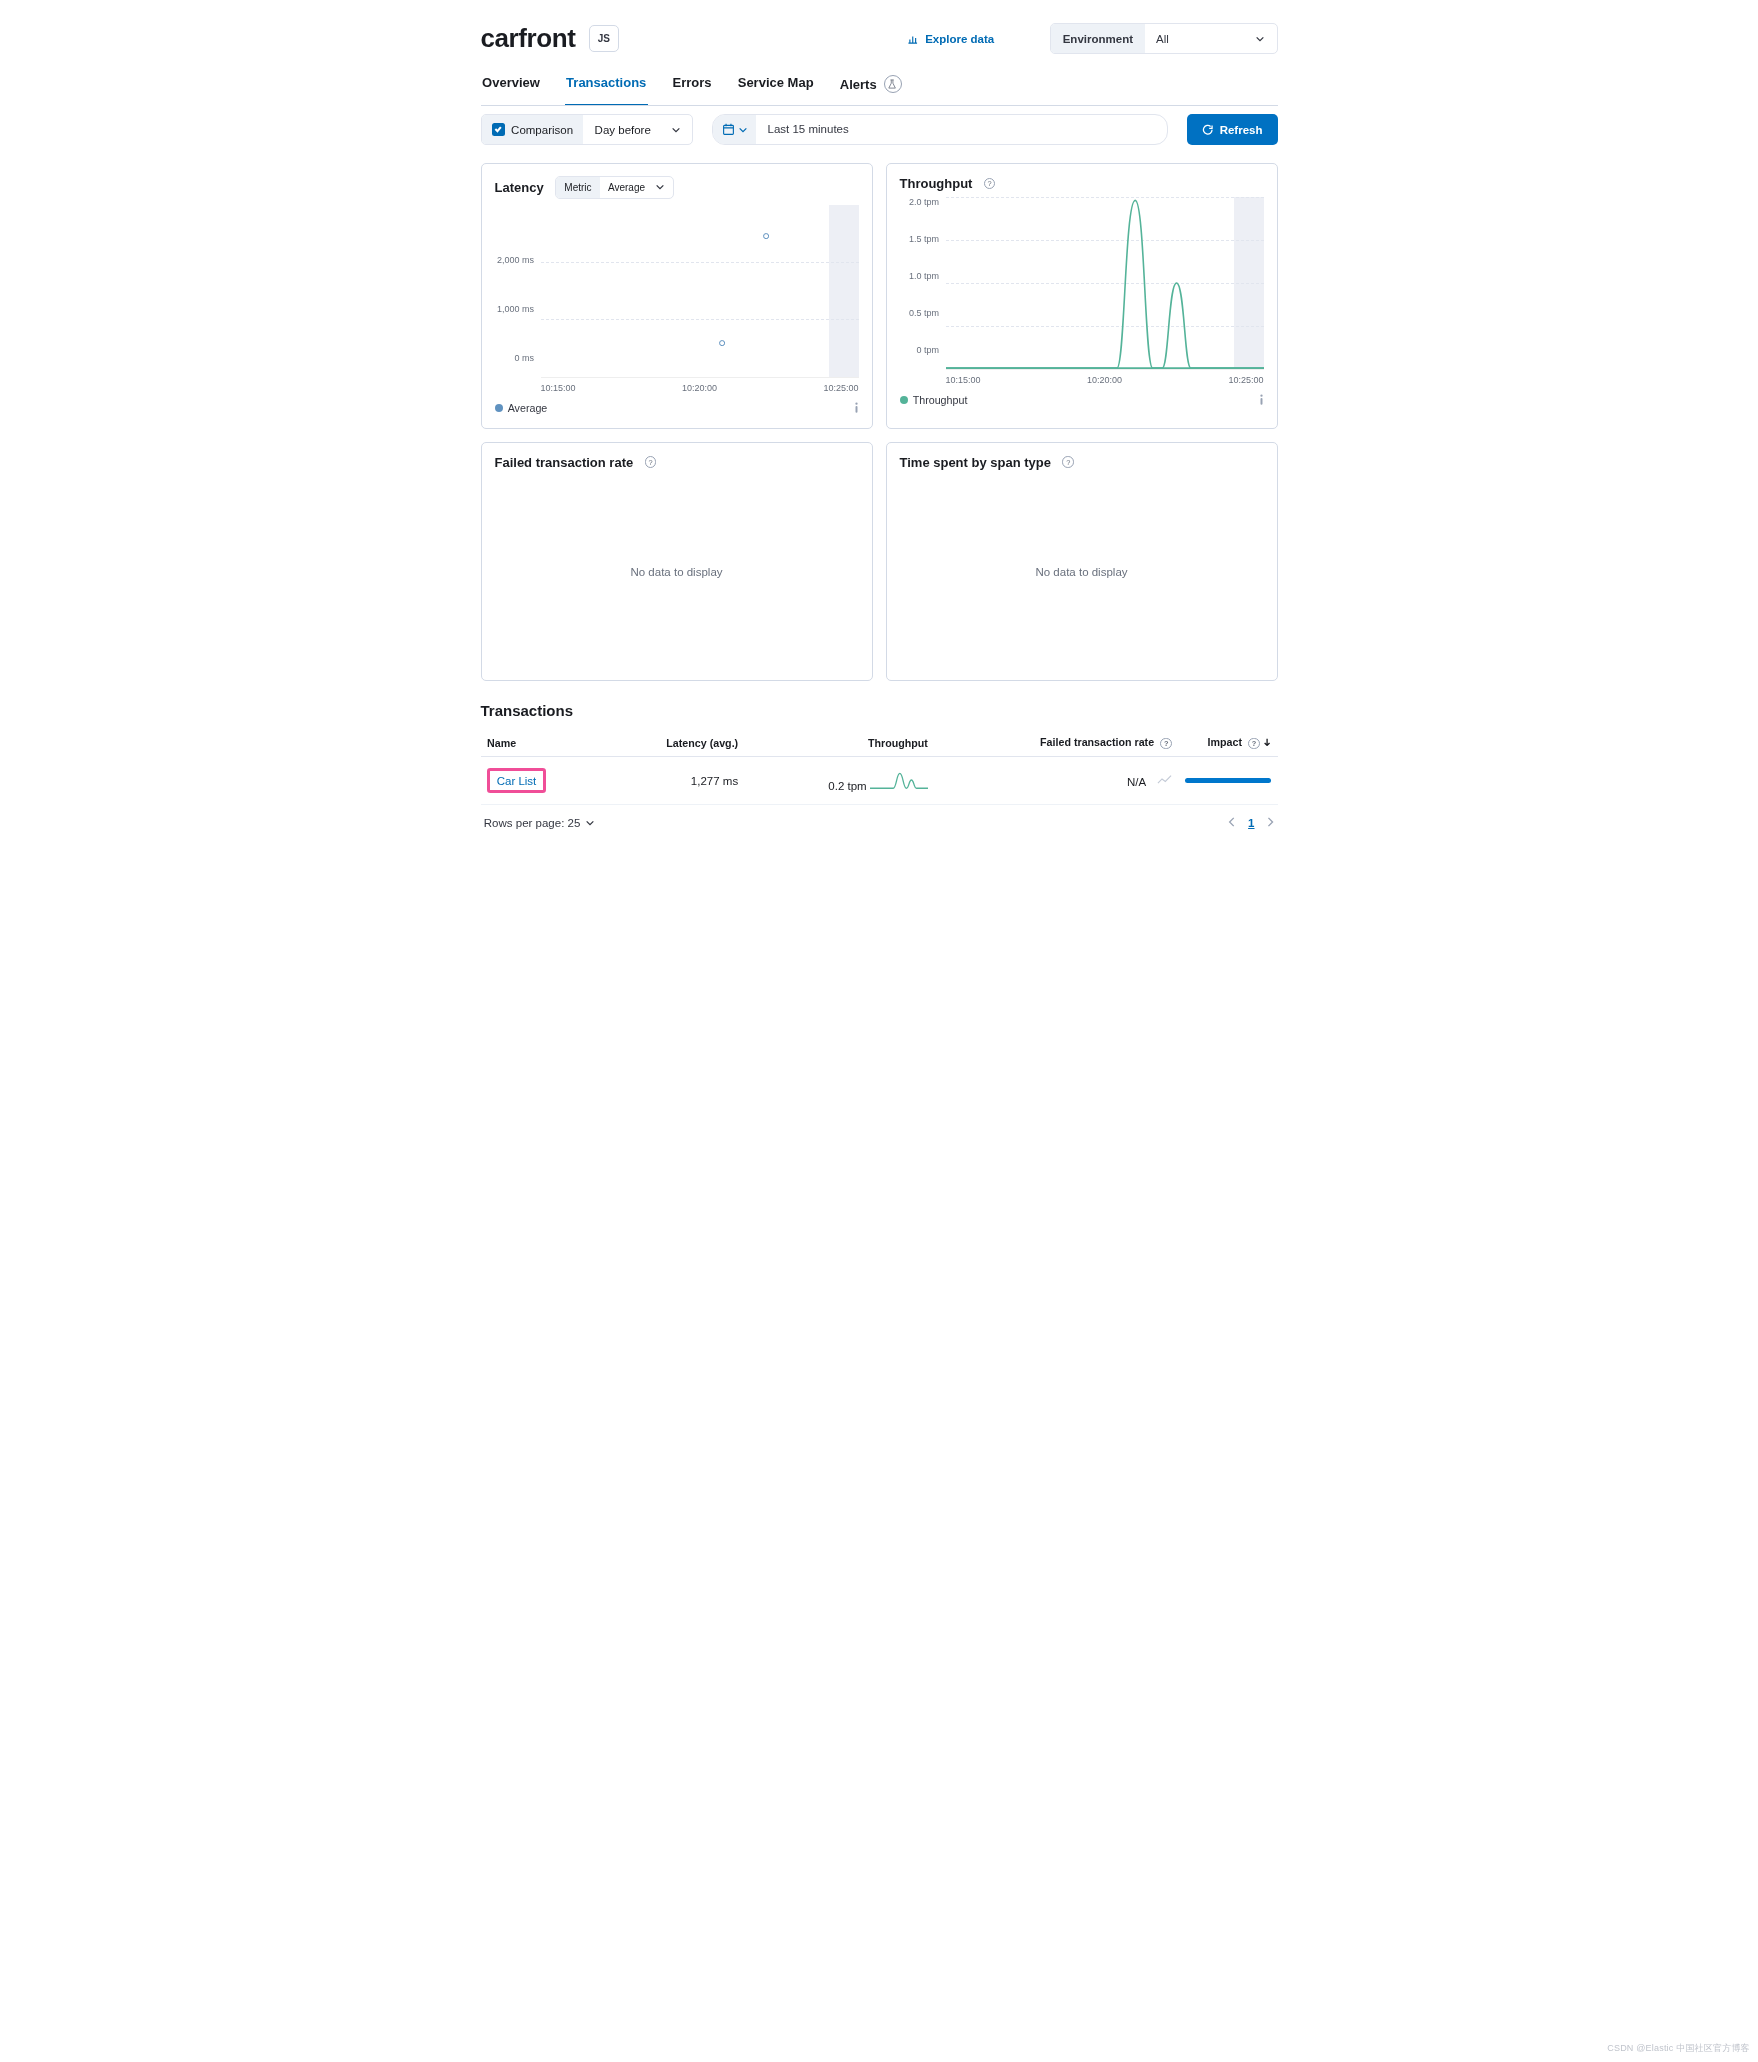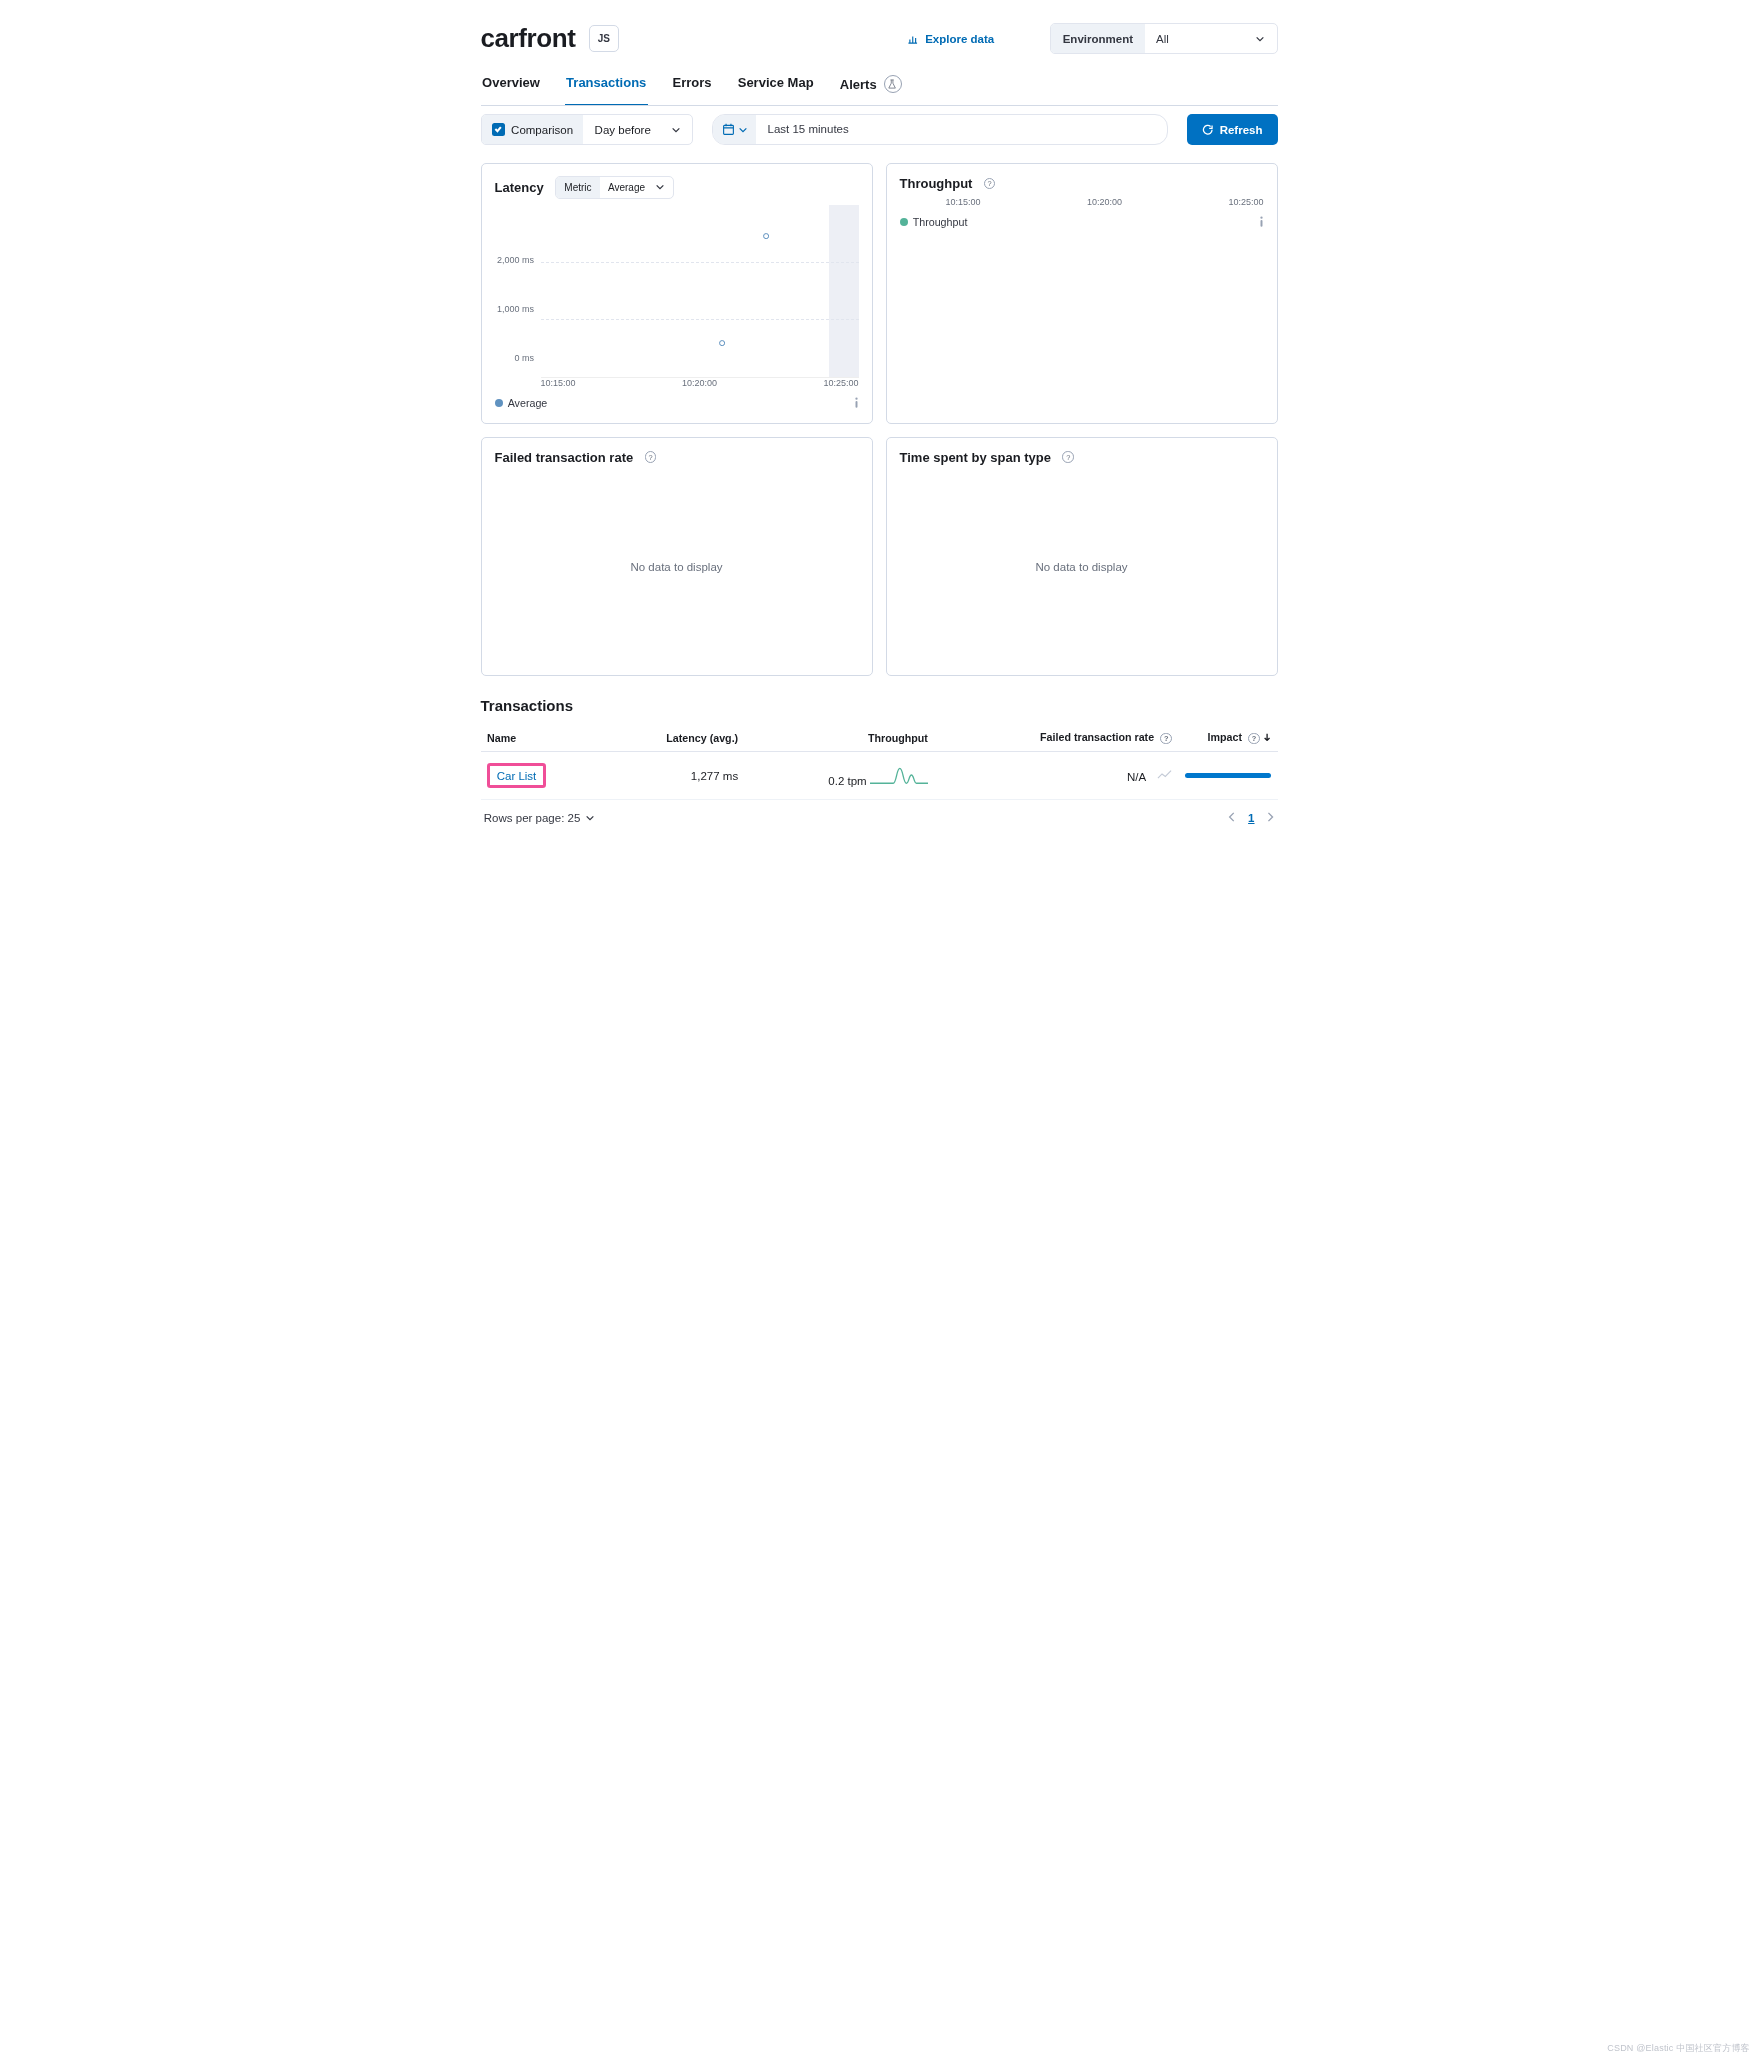--- a/index.html
+++ b/index.html
@@ -51,21 +51,21 @@
   .mini-select { display: flex; border: 0.8px solid #e1e5ee; border-radius: 5px; overflow: hidden; font-size: 10px; }
   .mini-label { background: #eef2f7; padding: 5px 8.2px; color: #1a1c21; }
   .mini-value { padding: 5px 8.2px; display: flex; gap: 10px; align-items: center; }
   .help-q { width: 11.5px; height: 11.5px; border: 0.8px solid #98a2b3; border-radius: 50%; display:inline-flex;align-items:center;justify-content:center;font-size:7.4px;color:#69707d; }
 
   .chart-area { position: relative; height: 173px; display: flex; }
   .y-axis { display: flex; flex-direction: column; justify-content: space-between; font-size: 9px; color: #69707d; width: 46px; text-align: right; padding-right: 6.6px; padding-bottom: 15px;}
   .plot { flex: 1; position: relative; border-bottom: 0.8px solid #eee; }
   .gridline { position: absolute; left: 0; right: 0; border-top: 0.8px dashed #e1e5ee; }
   .shade-end { position: absolute; top: 0; bottom: 0; right: 0; width: 30px; background: #e1e5ee; opacity: .6; }
-  .x-ticks { display: flex; justify-content: space-between; font-size: 9px; color: #69707d; padding-left: 46px;}
+  .x-ticks { display: flex; justify-content: space-between; font-size: 9px; color: #69707d; margin-top: 5px; padding-left: 46px;}
   .legend-row { display: flex; align-items: center; gap: 5px; margin-top: 8.2px; font-size: 10.7px; color: #343741; }
   .legend-dot { width: 8.2px; height: 8.2px; border-radius: 50%; }
   .legend-blue { background: #6092c0; }
   .legend-green { background: #54b399; }
   .panel .info-i { margin-left:auto; color:#98a2b3; }
   .scatter-pt { position:absolute; width:5.8px; height:5.8px; border:1.6px solid #6092c0; background:#fff; border-radius:50%; transform:translate(-50%,-50%); }
 
   .throughput-svg path { stroke:#54b399; stroke-width:2; fill:none; }
   .throughput-svg .baseline { stroke:#54b399; stroke-width:2; }
 
@@ -221,20 +221,40 @@
               <rect x="1.8" y="5" width="2.4" height="8" rx="1.2"></rect>
             </svg>
         </span>
       </div>
     </div>
 
     <div class="panel">
       <div class="panel-header-row">
         <div class="panel-title">Throughput</div>
         <span class="help-q">?</span>
+      </div>
+      <div class="chart-area">
+        <div class="y-axis">
+          <span>2.0 tpm</span>
+          <span>1.5 tpm</span>
+          <span>1.0 tpm</span>
+          <span>0.5 tpm</span>
+          <span>0 tpm</span>
+        </div>
+        <div class="plot">
+          <div class="gridline" style="top:0%"></div>
+          <div class="gridline" style="top:25%"></div>
+          <div class="gridline" style="top:50%"></div>
+          <div class="gridline" style="top:75%"></div>
+          <div class="shade-end"></div>
+          <svg class="throughput-svg" viewBox="0 0 400 200" preserveAspectRatio="none" style="position:absolute;inset:0;width:100%;height:100%;">
+            <path class="baseline" d="M0 199 L400 199"></path>
+            <path d="M0 199 L215 199 C225 199 225 4 238 4 C250 4 250 199 260 199 L272 199 C280 199 280 100 290 100 C300 100 300 199 308 199 L400 199"></path>
+          </svg>
+        </div>
       </div>
       <div class="x-ticks">
         <span>10:15:00</span>
         <span>10:20:00</span>
         <span>10:25:00</span>
       </div>
       <div class="legend-row">
         <span class="legend-dot legend-green"></span>
         <span>Throughput</span>
         <span class="info-i">

